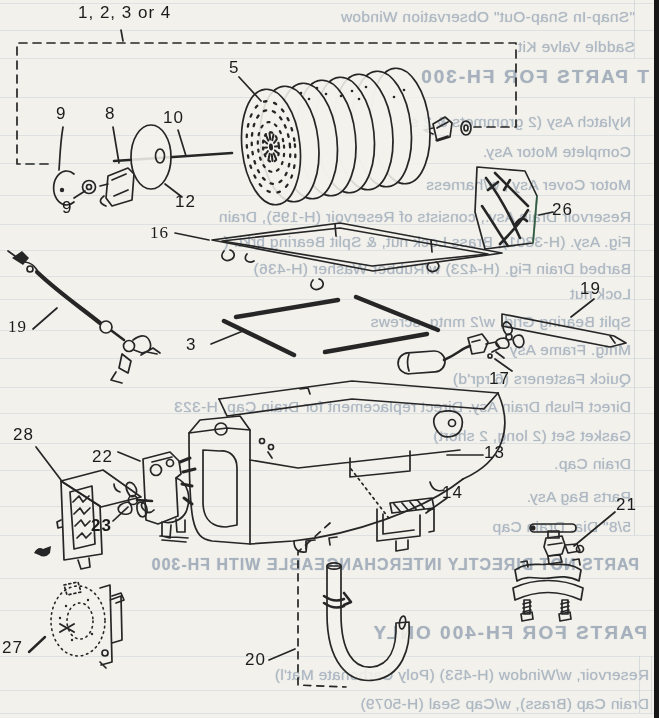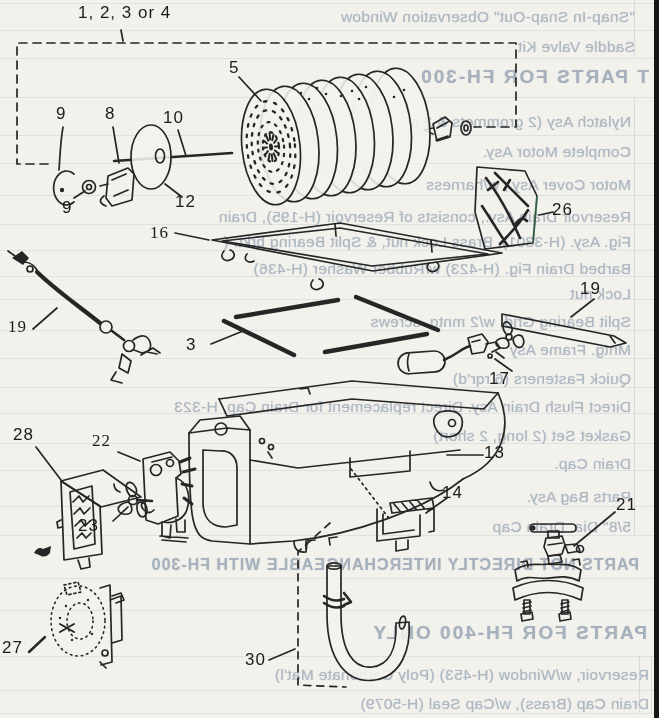--- a/index.html
+++ b/index.html
@@ -345,23 +345,23 @@
       <div class="callout" style="left: 163px; top: 109px;">10</div>
       <div class="callout" style="left: 62px; top: 199px;">9</div>
       <div class="callout" style="left: 175px; top: 193px;">12</div>
       <div class="callout" style="left: 150px; top: 224px; font-family: Liberation Serif, serif;">16</div>
       <div class="callout" style="left: 186px; top: 336px;">3</div>
       <div class="callout" style="left: 489px; top: 370px;">17</div>
       <div class="callout" style="left: 580px; top: 280px;">19</div>
       <div class="callout" style="left: 8px; top: 318px; font-family: Liberation Serif, serif;">19</div>
       <div class="callout" style="left: 484px; top: 444px;">13</div>
       <div class="callout" style="left: 442px; top: 484px;">14</div>
-      <div class="callout" style="left: 245px; top: 651px;">30</div>
+      <div class="callout" style="left: 245px; top: 651px;">20</div>
       <div class="callout" style="left: 616px; top: 496px;">21</div>
-      <div class="callout" style="left: 92px; top: 432px; font-family: Liberation Serif, serif;">22</div>
-      <div class="callout" style="left: 78px; top: 517px;">23</div>
+      <div class="callout" style="left: 92px; top: 448px;">22</div>
+      <div class="callout" style="left: 91px; top: 517px; font-weight: bold;">23</div>
       <div class="callout" style="left: 13px; top: 426px;">28</div>
       <div class="callout" style="left: 552px; top: 201px;">26</div>
       <div class="callout" style="left: 2px; top: 639px;">27</div>
     </div>
 
   <div class="scan-edge"></div>
 </div>
 
 </body></html>

